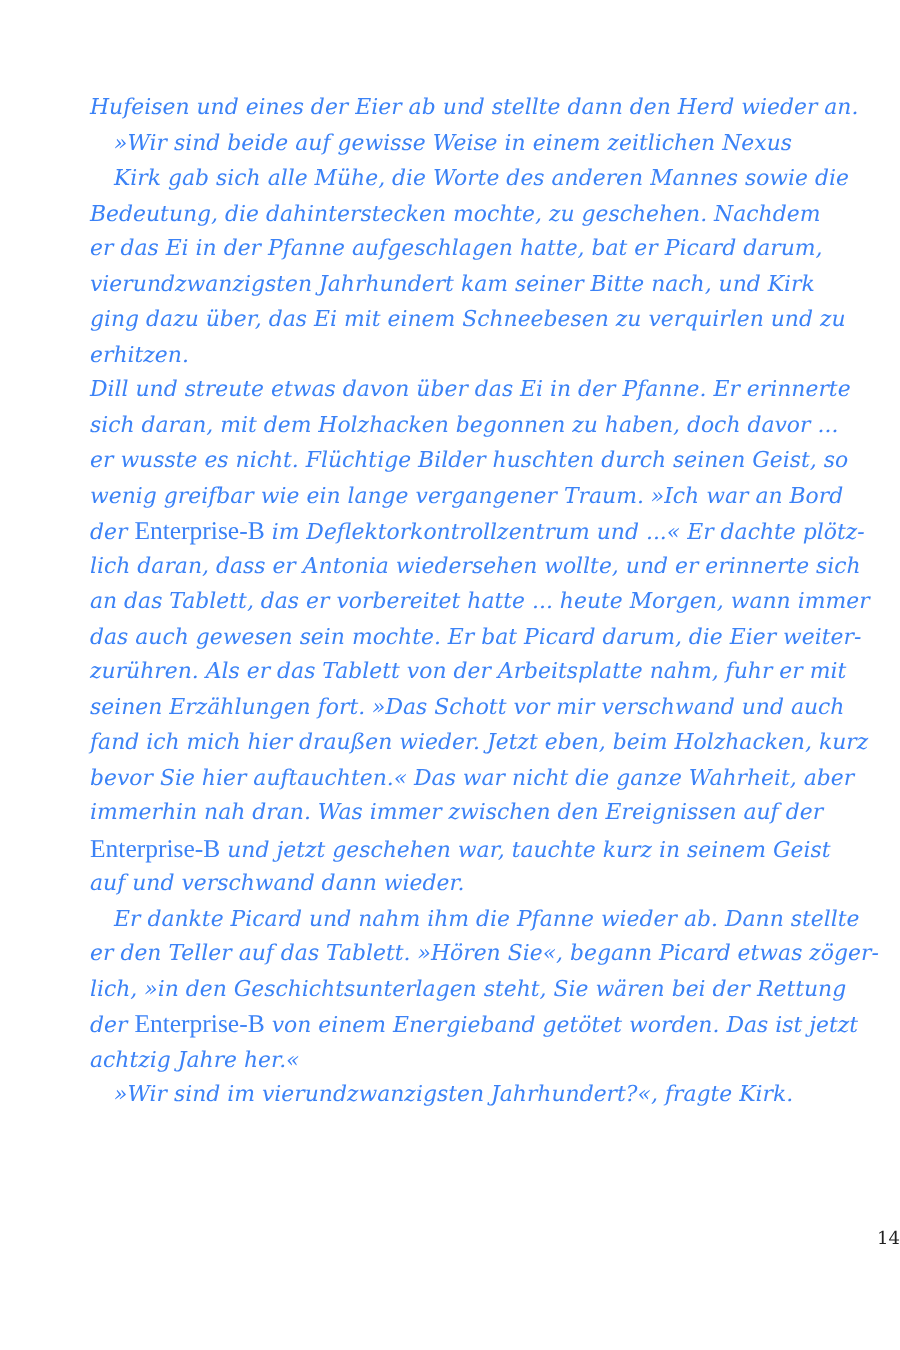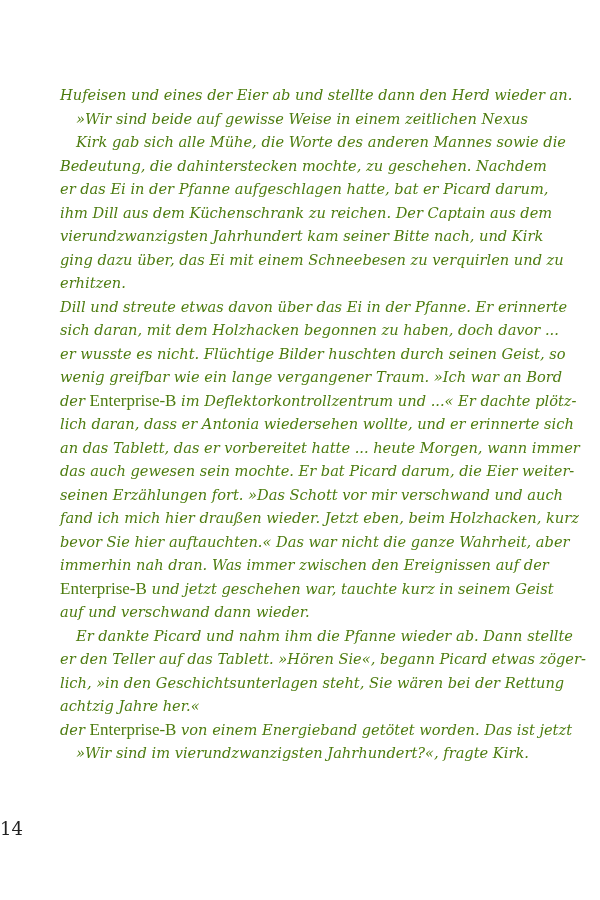--- a/index.html
+++ b/index.html
@@ -1,57 +1,57 @@
 <!DOCTYPE html>
 <html><head>
 <meta charset="utf-8">
 <style>
   html, body { margin: 0; padding: 0; background: #ffffff; }
   body { width: 600px; height: 900px; position: relative; overflow: hidden; }
   .page {
-    position: absolute; left: 60px; top: 83px; width: 468px;
+    position: absolute; left: 60px; top: 60px; width: 468px;
     font-family: "DejaVu Serif", "Liberation Serif", serif;
-    font-style: italic; font-size: 14.6px; line-height: 23.5px; color: #4d7c0f;
+    font-style: italic; font-size: 14.6px; line-height: 23.5px; color: #3b82f6;
   }
   .line { display: block; white-space: nowrap; text-align: justify; text-align-last: justify; height: 23.5px; }
   .line.last { text-align-last: left; }
   .line.indent { padding-left: 16px; }
   .ship { font-style: normal; font-family: Liberation Serif, serif; font-size: 17px; }
   .folio {
-    position: absolute; top: 818px; left: 0; width: 600px; text-align: left;
-    font-family: "DejaVu Serif", "Liberation Serif", serif; font-size: 18px; color: #222;
+    position: absolute; top: 818px; left: 0; width: 600px; text-align: right;
+    font-family: "DejaVu Serif", "Liberation Serif", serif; font-size: 12px; color: #222;
   }
 </style>
 </head>
 <body>
 
 <div class="page" id="body">
     <span class="line last"><span>Hufeisen und eines der Eier ab und stellte dann den Herd wieder an.</span></span>
     <span class="line indent"><span>»Wir sind beide auf gewisse Weise in einem zeitlichen Nexus</span></span>
     <span class="line indent"><span>Kirk gab sich alle Mühe, die Worte des anderen Mannes sowie die</span></span>
     <span class="line"><span>Bedeutung, die dahinterstecken mochte, zu geschehen. Nachdem</span></span>
     <span class="line"><span>er das Ei in der Pfanne aufgeschlagen hatte, bat er Picard darum,</span></span>
-    <span class="line"><span>ihm Dill aus dem Küchenschrank zu reichen. Der Captain aus dem</span></span>
     <span class="line"><span>vierundzwanzigsten Jahrhundert kam seiner Bitte nach, und Kirk</span></span>
     <span class="line"><span>ging dazu über, das Ei mit einem Schneebesen zu verquirlen und zu</span></span>
     <span class="line last"><span>erhitzen.</span></span>
     <span class="line"><span>Dill und streute etwas davon über das Ei in der Pfanne. Er erinnerte</span></span>
     <span class="line"><span>sich daran, mit dem Holzhacken begonnen zu haben, doch davor ...</span></span>
     <span class="line"><span>er wusste es nicht. Flüchtige Bilder huschten durch seinen Geist, so</span></span>
     <span class="line"><span>wenig greifbar wie ein lange vergangener Traum. »Ich war an Bord</span></span>
     <span class="line"><span>der </span><span class="ship">Enterprise-B</span><span> im Deflektorkontrollzentrum und ...« Er dachte plötz-</span></span>
     <span class="line"><span>lich daran, dass er Antonia wiedersehen wollte, und er erinnerte sich</span></span>
     <span class="line"><span>an das Tablett, das er vorbereitet hatte ... heute Morgen, wann immer</span></span>
     <span class="line"><span>das auch gewesen sein mochte. Er bat Picard darum, die Eier weiter-</span></span>
+    <span class="line"><span>zurühren. Als er das Tablett von der Arbeitsplatte nahm, fuhr er mit</span></span>
     <span class="line"><span>seinen Erzählungen fort. »Das Schott vor mir verschwand und auch</span></span>
     <span class="line"><span>fand ich mich hier draußen wieder. Jetzt eben, beim Holzhacken, kurz</span></span>
     <span class="line"><span>bevor Sie hier auftauchten.« Das war nicht die ganze Wahrheit, aber</span></span>
     <span class="line"><span>immerhin nah dran. Was immer zwischen den Ereignissen auf der</span></span>
     <span class="line"><span class="ship">Enterprise-B</span><span> und jetzt geschehen war, tauchte kurz in seinem Geist</span></span>
     <span class="line last"><span>auf und verschwand dann wieder.</span></span>
     <span class="line indent"><span>Er dankte Picard und nahm ihm die Pfanne wieder ab. Dann stellte</span></span>
     <span class="line"><span>er den Teller auf das Tablett. »Hören Sie«, begann Picard etwas zöger-</span></span>
     <span class="line"><span>lich, »in den Geschichtsunterlagen steht, Sie wären bei der Rettung</span></span>
+    <span class="line"><span>der </span><span class="ship">Enterprise-B</span><span> von einem Energieband getötet worden. Das ist jetzt</span></span>
     <span class="line last"><span>achtzig Jahre her.«</span></span>
-    <span class="line"><span>der </span><span class="ship">Enterprise-B</span><span> von einem Energieband getötet worden. Das ist jetzt</span></span>
     <span class="line indent last"><span>»Wir sind im vierundzwanzigsten Jahrhundert?«, fragte Kirk.</span></span>
   </div>
 <div class="folio">14</div>
 
 </body></html>

